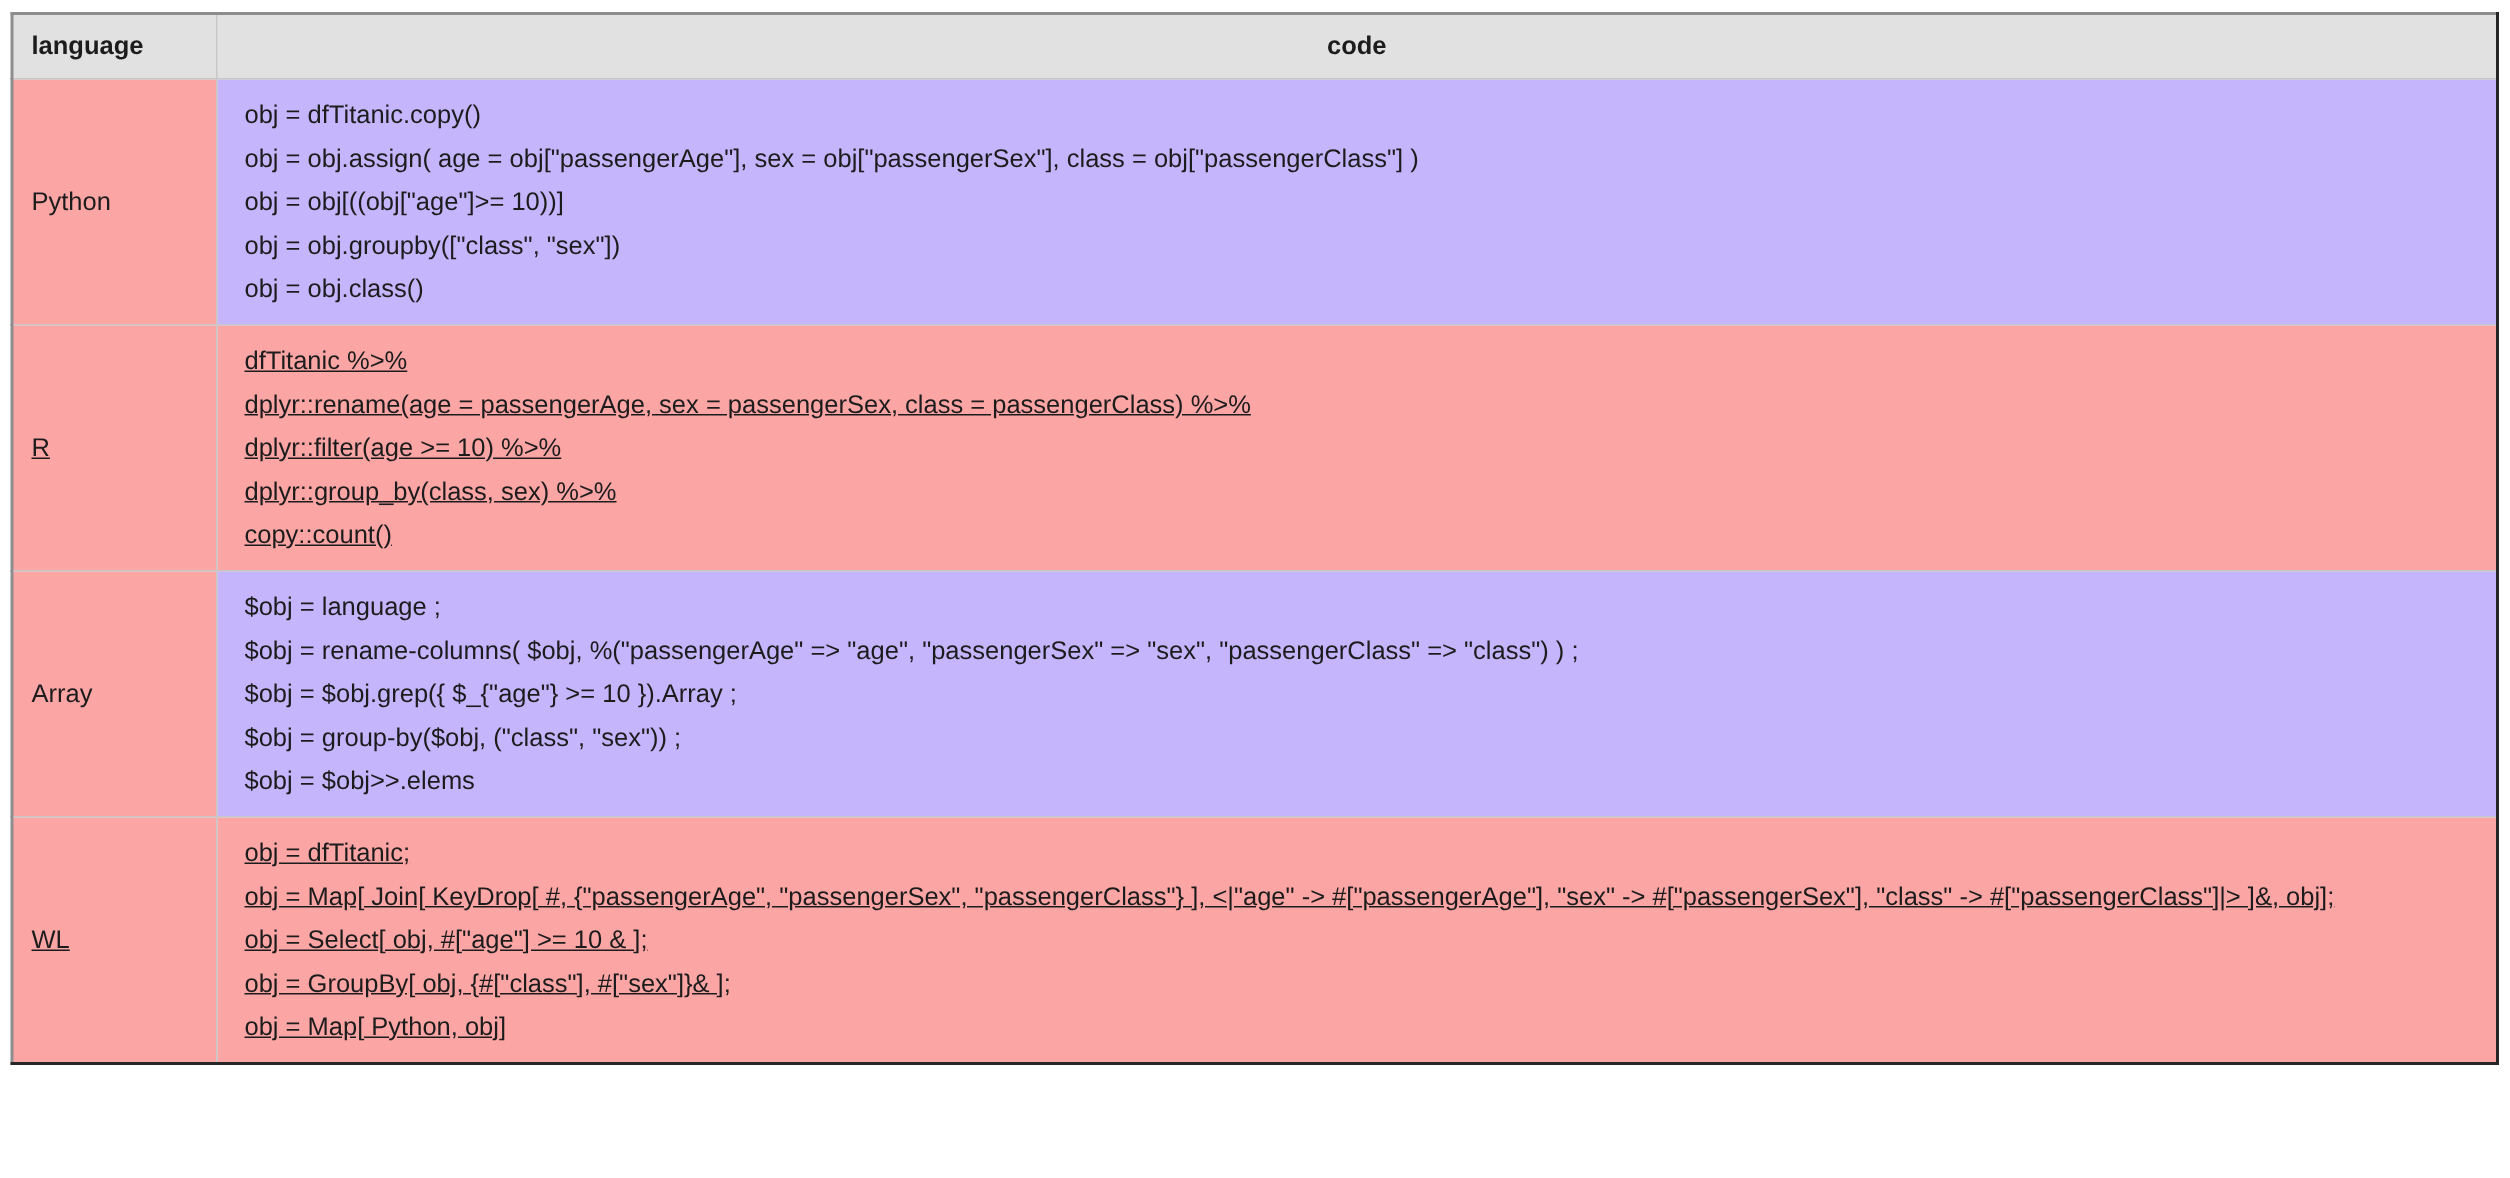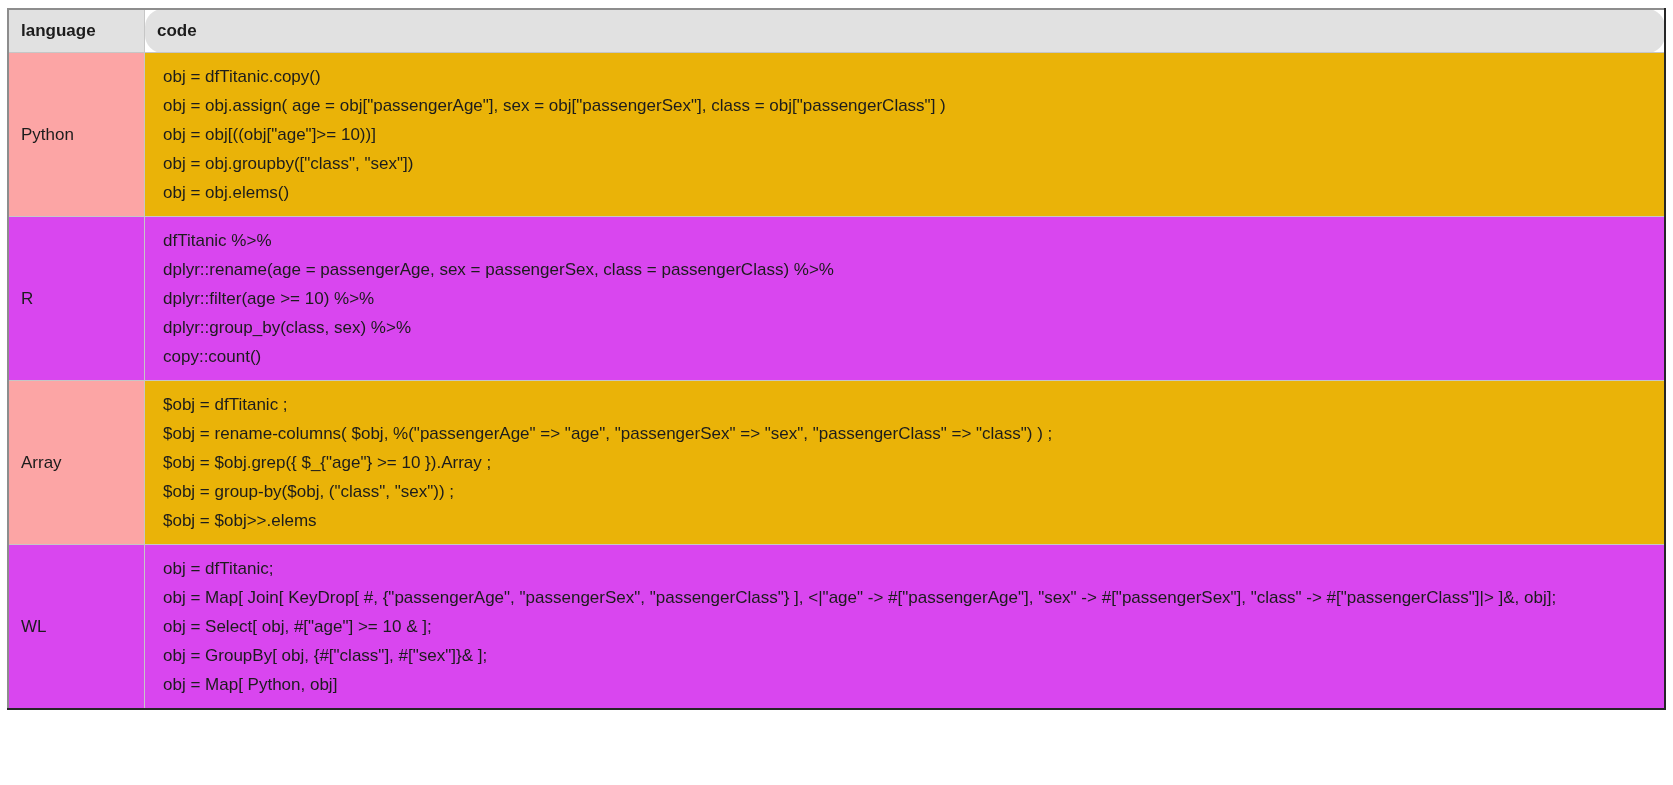--- a/index.html
+++ b/index.html
@@ -25,31 +25,31 @@
     border: 1px solid #c6c6c6;
     vertical-align: middle;
   }
   thead th {
     background: #e1e1e1;
     font-weight: bold;
     padding: 7px 12px;
     line-height: 28px;
   }
   th.col-language { text-align: left; width: 111px; }
-  th.col-code { text-align: left; border-radius: 18px; }
+  th.col-code { text-align: center; }
   td.cell-language {
     padding: 8px 12px;
     background: #fca5a5;
     text-align: left;
   }
   td.cell-code {
     padding: 9px 18px;
-    background: #eab308;
+    background: #c4b5fd;
   }
-  tr.row-alt td { background: #d946ef; }
+  tr.row-alt td { background: #fca5a5; text-decoration: underline; }
   .code-line {
     line-height: 29px;
     white-space: normal;
     overflow-wrap: break-word;
   }
 </style>
 </head>
 <body>
 
 <div class="table-wrap">
@@ -61,37 +61,37 @@
       </tr>
     </thead>
     <tbody id="table-body">
         <tr>
     <td class="cell-language">Python</td>
     <td class="cell-code">
             <div class="code-line">obj = dfTitanic.copy()</div>
             <div class="code-line">obj = obj.assign( age = obj["passengerAge"], sex = obj["passengerSex"], class = obj["passengerClass"] )</div>
             <div class="code-line">obj = obj[((obj["age"]&gt;= 10))]</div>
             <div class="code-line">obj = obj.groupby(["class", "sex"])</div>
-            <div class="code-line">obj = obj.elems()</div>
+            <div class="code-line">obj = obj.class()</div>
           </td>
   </tr>
         <tr class="row-alt">
     <td class="cell-language">R</td>
     <td class="cell-code">
             <div class="code-line">dfTitanic %&gt;%</div>
             <div class="code-line">dplyr::rename(age = passengerAge, sex = passengerSex, class = passengerClass) %&gt;%</div>
             <div class="code-line">dplyr::filter(age &gt;= 10) %&gt;%</div>
             <div class="code-line">dplyr::group_by(class, sex) %&gt;%</div>
             <div class="code-line">copy::count()</div>
           </td>
   </tr>
         <tr>
     <td class="cell-language">Array</td>
     <td class="cell-code">
-            <div class="code-line">$obj = dfTitanic ;</div>
+            <div class="code-line">$obj = language ;</div>
             <div class="code-line">$obj = rename-columns( $obj, %("passengerAge" =&gt; "age", "passengerSex" =&gt; "sex", "passengerClass" =&gt; "class") ) ;</div>
             <div class="code-line">$obj = $obj.grep({ $_{"age"} &gt;= 10 }).Array ;</div>
             <div class="code-line">$obj = group-by($obj, ("class", "sex")) ;</div>
             <div class="code-line">$obj = $obj&gt;&gt;.elems</div>
           </td>
   </tr>
         <tr class="row-alt">
     <td class="cell-language">WL</td>
     <td class="cell-code">
             <div class="code-line">obj = dfTitanic;</div>

